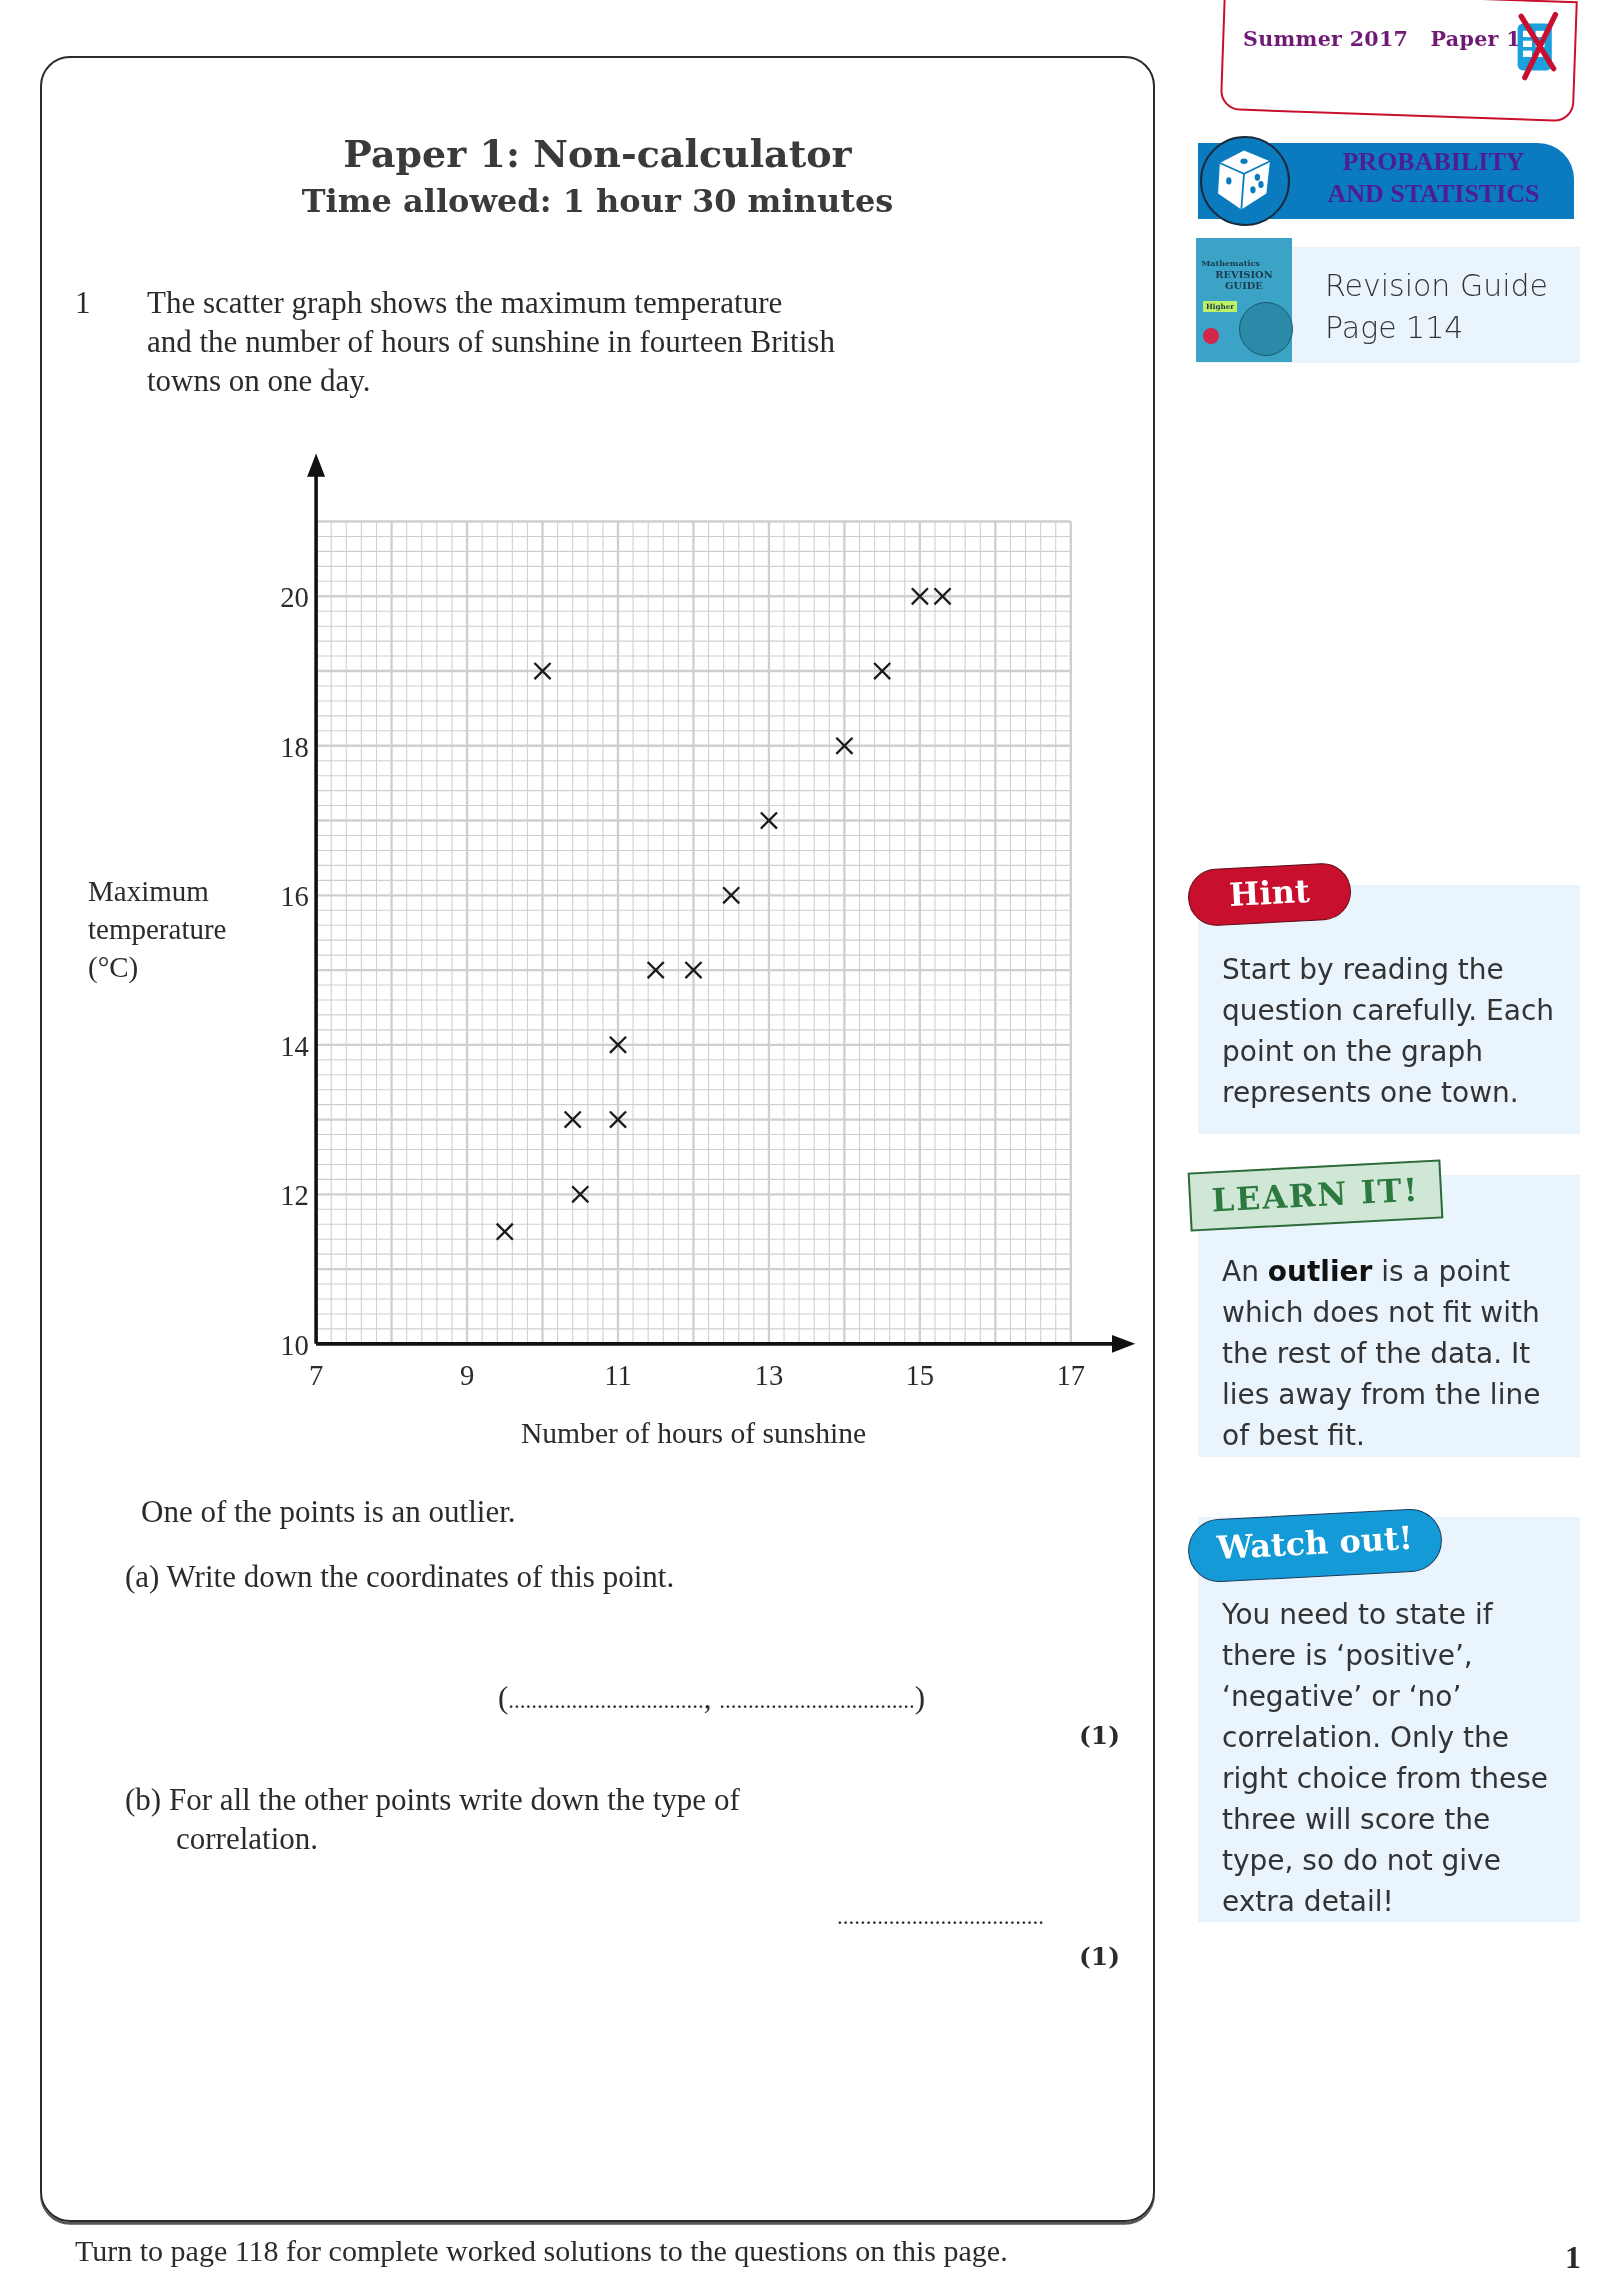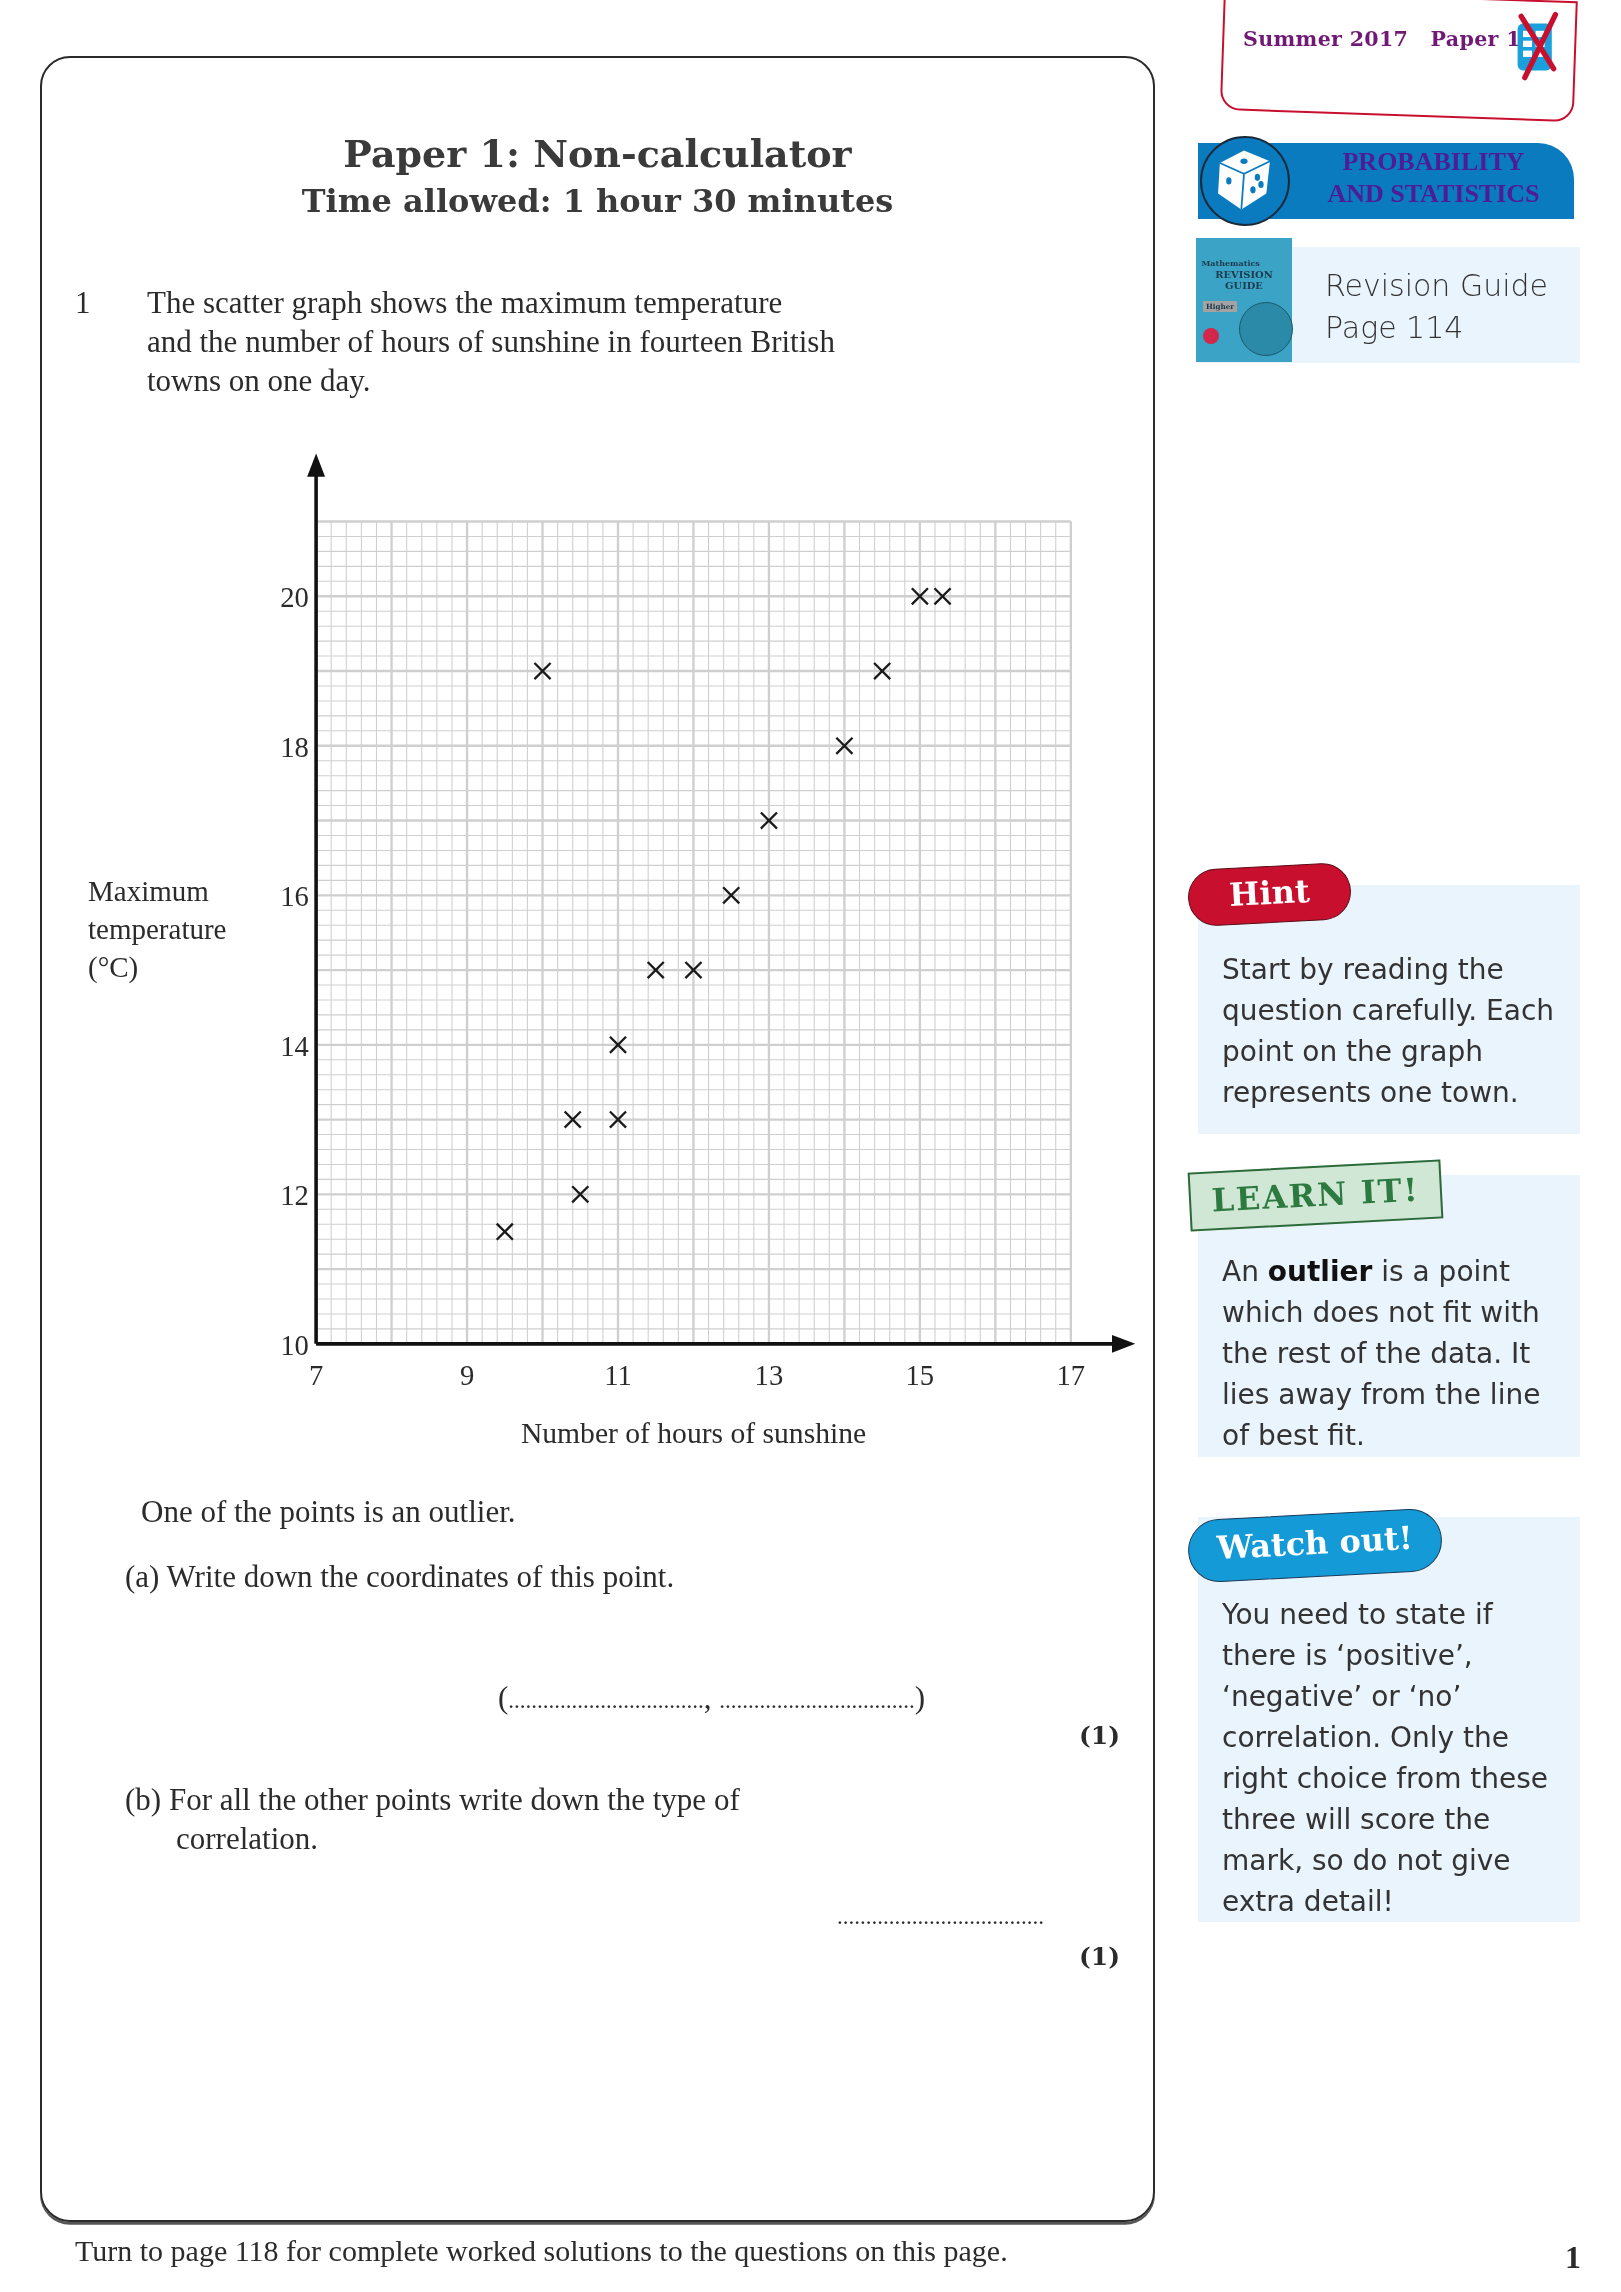--- a/index.html
+++ b/index.html
@@ -293,21 +293,21 @@
 </div>
 <div id="banner-text" class="abs">
   <div>PROBABILITY</div>
   <div>AND STATISTICS</div>
 </div>
 
 <div id="guide-box" class="abs"></div>
 <div id="book" class="abs">
   <div style="position:absolute;left:5.4px;top:19.7px;font-family:'DejaVu Serif',serif;font-size:8px;font-weight:bold;color:#1d3a4a;">Mathematics</div>
   <div style="position:absolute;left:0;width:96px;top:32px;text-align:center;font-family:'DejaVu Serif',serif;font-size:9.9px;font-weight:bold;color:#1d3a4a;line-height:10.7px;">REVISION GUIDE</div>
-  <div style="position:absolute;left:7.2px;top:63px;font-family:'DejaVu Serif',serif;font-size:7.2px;font-weight:bold;color:#1d3a4a;background:#a3a3a3;padding:0.9px 2.7px;">Higher</div>
+  <div style="position:absolute;left:7.2px;top:63px;font-family:'DejaVu Serif',serif;font-size:7.2px;font-weight:bold;color:#1d3a4a;background:#bef264;padding:0.9px 2.7px;">Higher</div>
   <div style="position:absolute;left:43px;top:64px;width:54px;height:54px;border-radius:50%;background:#2a8aa8;border:1.8px solid #1d5a6a;box-sizing:border-box;"></div>
   <div style="position:absolute;left:7.2px;top:90px;width:16px;height:16px;border-radius:50%;background:#d2264a;"></div>
 </div>
 <div id="guide-text" class="abs">
   <div>Revision Guide</div>
   <div>Page 114</div>
 </div>
 
 <div class="abs sidebox" style="left:1198px;top:885px;width:382px;height:249px;"></div>
 <div id="hint-pill" class="abs">Hint</div>
@@ -330,16 +330,16 @@
 
 <div class="abs sidebox" style="left:1198px;top:1517px;width:382px;height:405px;"></div>
 <div id="watch-pill" class="abs">Watch out!</div>
 <div class="abs side-text" style="left:1222px;top:1594px;">
   <div>You need to state if</div>
   <div>there is ‘positive’,</div>
   <div>‘negative’ or ‘no’</div>
   <div>correlation. Only the</div>
   <div>right choice from these</div>
   <div>three will score the</div>
-  <div>mark, so do not give</div>
+  <div>type, so do not give</div>
   <div>extra detail!</div>
 </div>
 
 
 </body></html>

